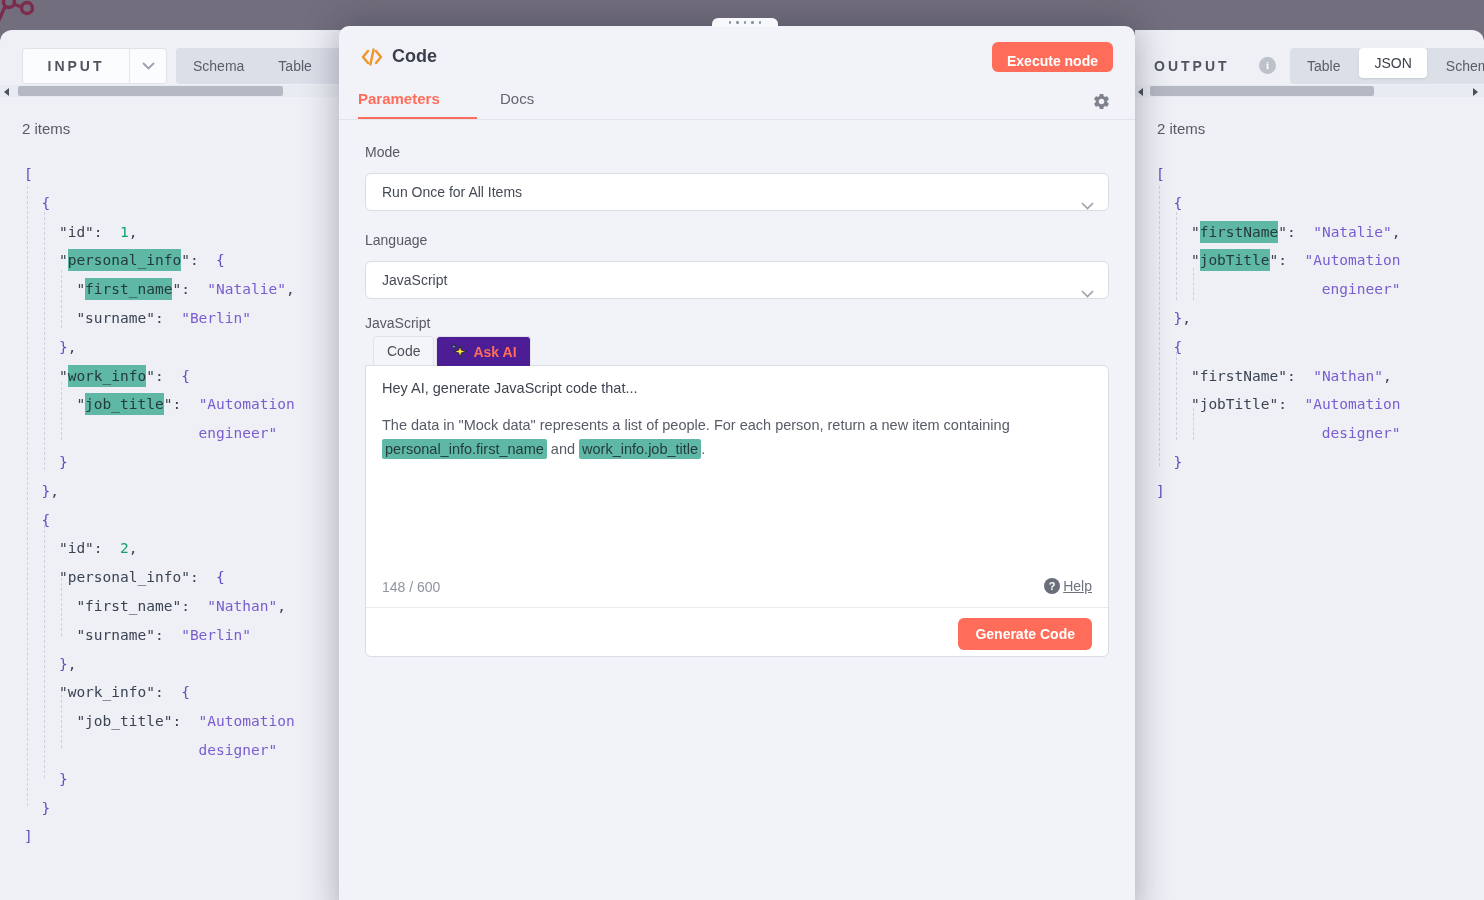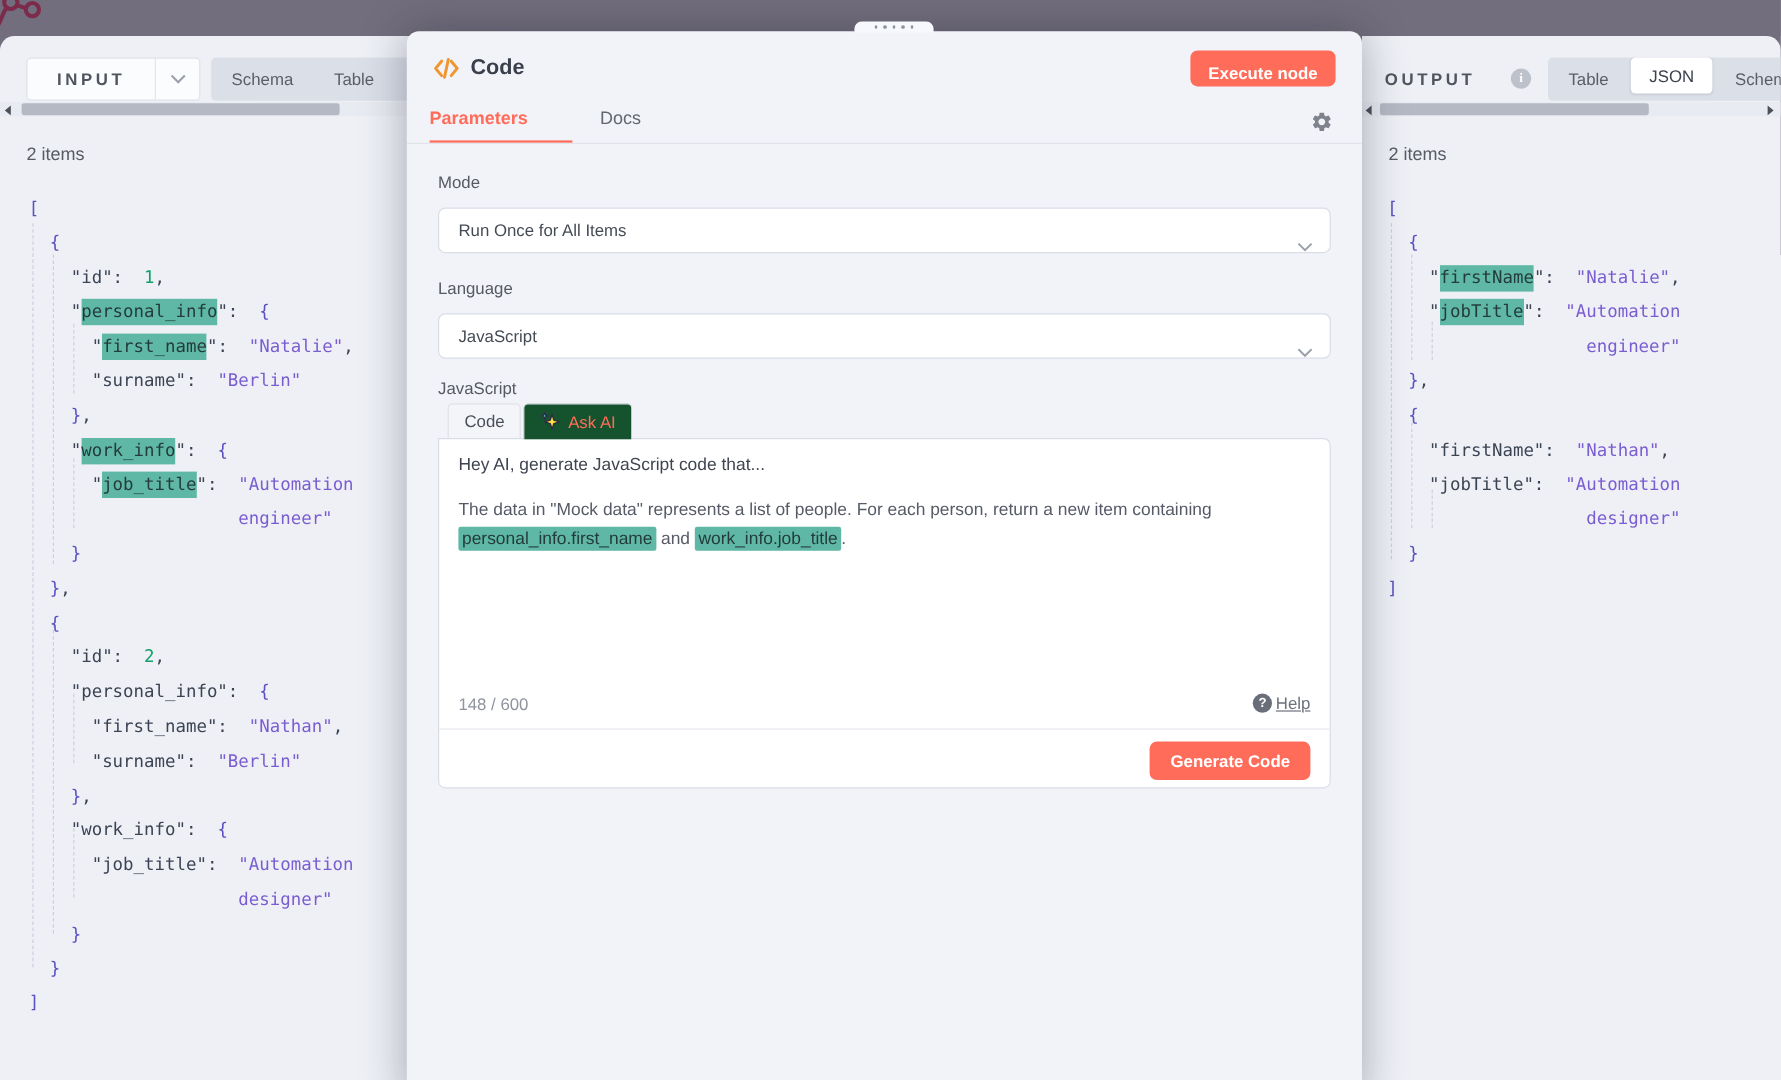--- a/index.html
+++ b/index.html
@@ -60,21 +60,21 @@
   .gear { position:absolute; right:24px; top:66px; }
   .header-divider { position:absolute; left:0; top:93px; width:100%; height:1px; background:#e2e4eb; }
 
   .field-label { position:absolute; left:26px; font-size:14px; color:#555a63; }
   .select-box { position:absolute; left:26px; width:744px; height:38px; background:#ffffff; border:1px solid #d9dde6; border-radius:6px; font-size:14px; color:#454b55; line-height:36px; padding:0 16px; }
   .select-box .chev { position:absolute; right:14px; top:13px; }
 
   .editor-tabs { position:absolute; left:34px; top:310px; display:flex; height:31px; }
   .etab { height:30px; border:1px solid #dfe2e8; border-radius:4px 4px 0 0; font-size:14px; line-height:28px; padding:0 13px; }
   .etab.code { background:#f4f5f8; color:#4a4f5a; }
-  .etab.askai { background:#14532d; color:#ff6d5a; margin-left:2px; display:flex; align-items:center; gap:6px; border-bottom-color:#ffffff; position:relative; z-index:3; height:31px; }
+  .etab.askai { background:#4c1d95; color:#ff6d5a; margin-left:2px; display:flex; align-items:center; gap:6px; border-bottom-color:#ffffff; position:relative; z-index:3; height:31px;font-weight:bold; }
 
   .prompt-box { position:absolute; left:26px; top:339px; width:744px; height:292px; background:#ffffff; border:1px solid #d9dde6; border-radius:0 6px 6px 6px; z-index:2; }
   .prompt-heading { position:absolute; left:16px; top:14px; font-size:14.5px; font-weight:400; color:#3f4450; }
   .prompt-body { position:absolute; left:16px; top:47px; right:16px; font-size:14.5px; color:#565b67; line-height:24px; }
   .prompt-body .hl { background:#5fb8a5; color:#243b3d; padding:2px 3px; border-radius:2px;margin-top:14px; }
   .char-count { position:absolute; left:16px; top:213px; font-size:14px; color:#8f949e; }
   .help-link { position:absolute; right:16px; top:212px; font-size:14px; color:#6d727c; display:flex; align-items:center; gap:3px; }
   .help-link .help-text { text-decoration:underline; }
   .help-circle { width:16px; height:16px; border-radius:50%; background:#696e79; color:#fff; font-size:11px; font-weight:700; text-align:center; line-height:16px; display:inline-block; }
   .prompt-divider { position:absolute; left:0; top:241px; width:100%; height:1px; background:#e8eaef; }

